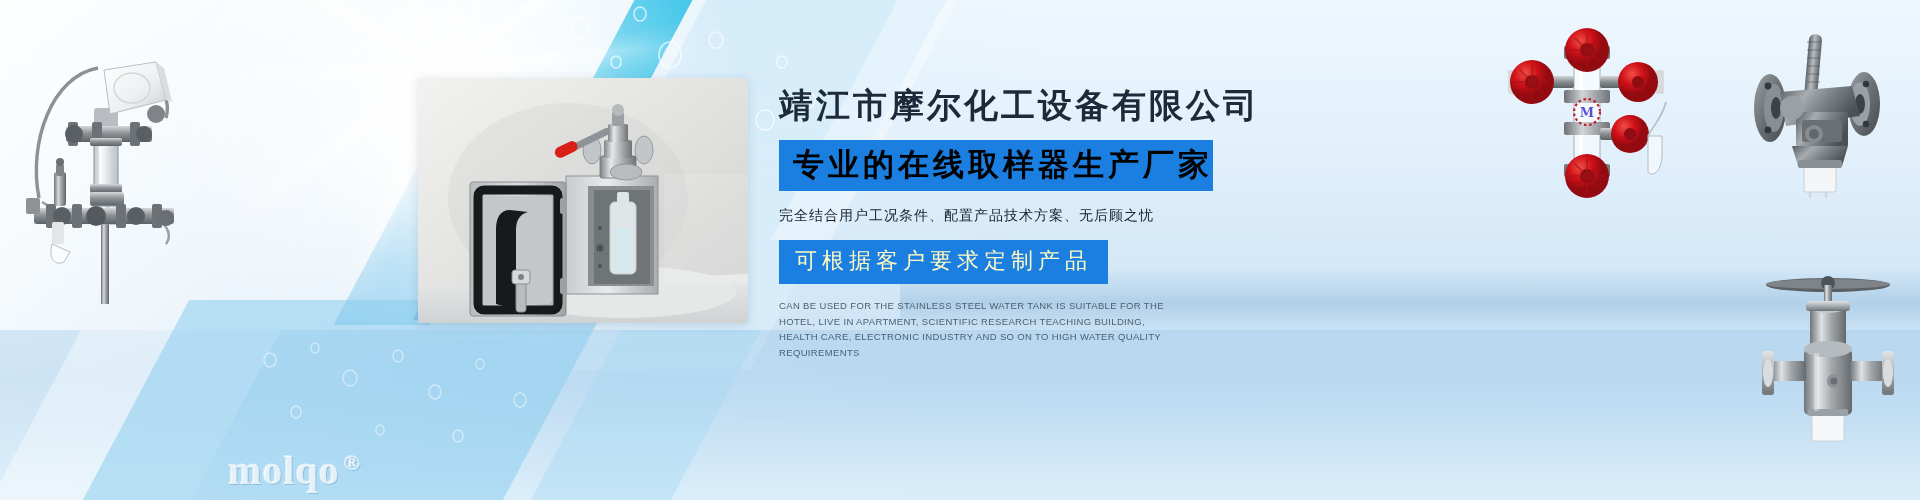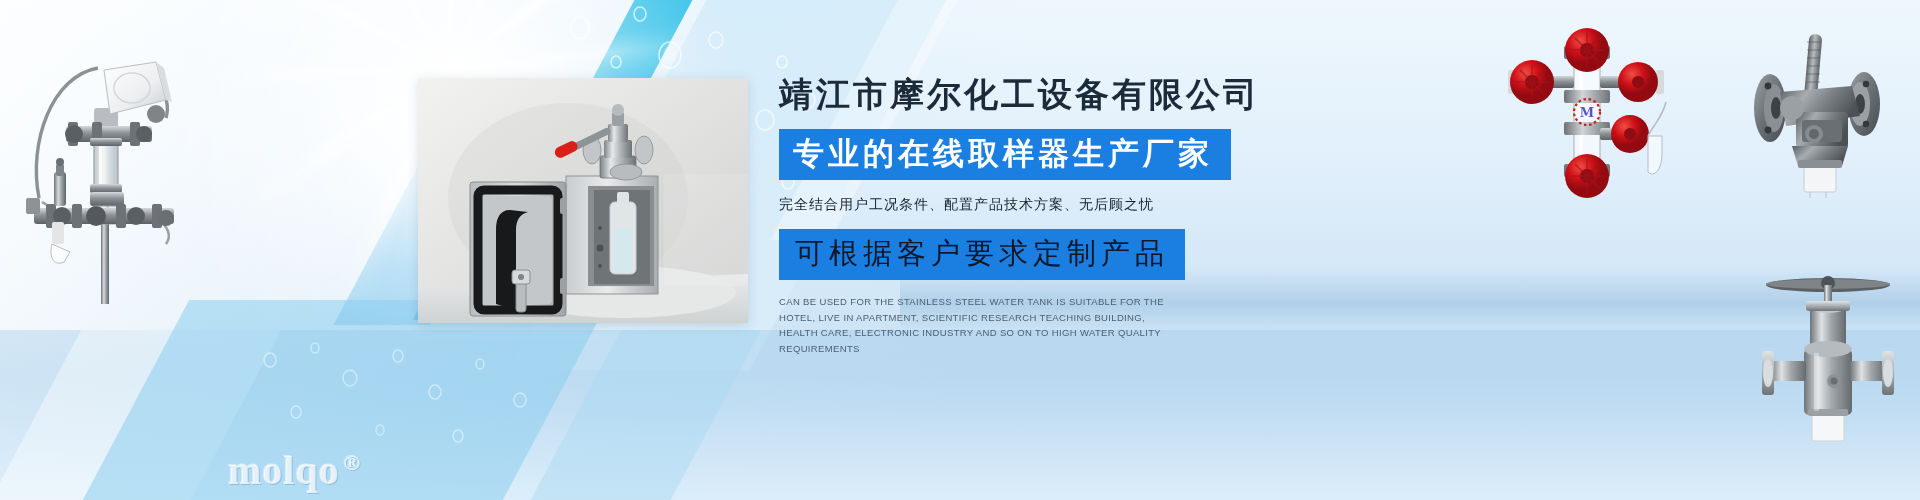--- a/index.html
+++ b/index.html
@@ -109,61 +109,61 @@
     box-shadow: 0 2px 10px rgba(60,90,120,.18);
     overflow: hidden;
   }
 
   
   .equip-rt-1 { position: absolute; left: 1498px; top: 28px;  width: 178px; height: 170px; }
   .equip-rt-2 { position: absolute; left: 1740px; top: 30px;  width: 156px; height: 170px; }
   .equip-rt-3 { position: absolute; left: 1742px; top: 255px; width: 170px; height: 195px; }
 
   
-  .copy { position: absolute; left: 779px; top: 76px; width: 620px; }
+  .copy { position: absolute; left: 779px; top: 87px; width: 620px; }
 
   .company-name {
     font-family: "Liberation Serif", "DejaVu Serif", serif;
     font-size: 34px;
     font-weight: 700;
     letter-spacing: 3px;
     color: #1d2a3a;
     line-height: 1.1;
     margin: 0 0 16px 0;
     white-space: nowrap;
   }
 
   .headline-1 {
     display: inline-block;
     background: #1a7fe0;
-    color: #ffffff;
+    color: #000000;
     font-size: 31px;
     font-weight: 700;
     letter-spacing: 4px;
     line-height: 1;
-    padding: 9px 18px 11px 14px;
+    padding: 9px 0 11px 14px;
     margin: 0 0 16px 0;
     white-space: nowrap;
   }
 
   .subline {
     font-size: 14px;
     font-weight: 400;
     letter-spacing: 1px;
     color: #17222e;
     line-height: 1.25;
     margin: 0 0 15px 0;
     white-space: nowrap;
   }
 
   .headline-2 {
     display: inline-block;
     background: #1a7fe0;
-    color: #0f172a;
-    font-size: 29px;
+    color: #fef9c3;
+    font-size: 22px;
     font-weight: 400;
     letter-spacing: 5px;
     line-height: 1;
     padding: 10px 16px 12px 16px;
     margin: 0 0 14px 0;
     white-space: nowrap;
   }
 
   .eng-copy {
     font-family: Liberation Sans, sans-serif;

